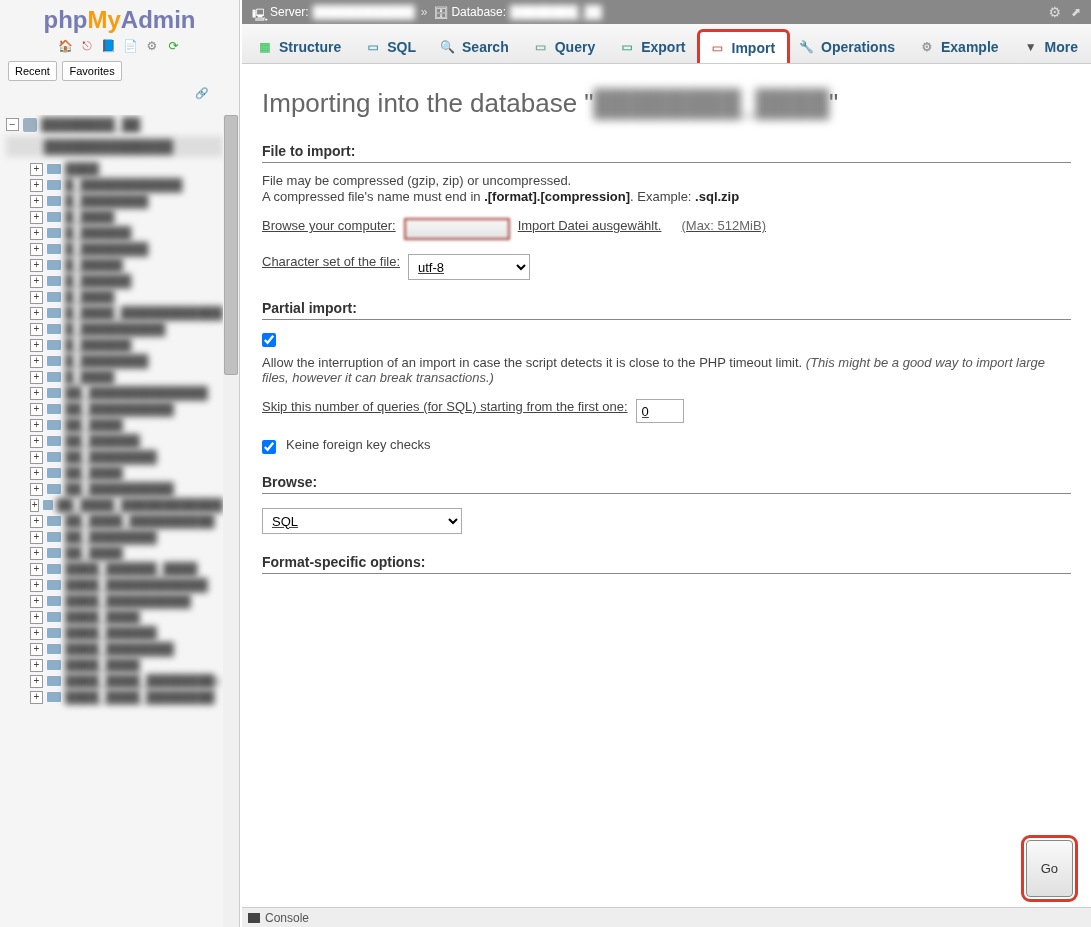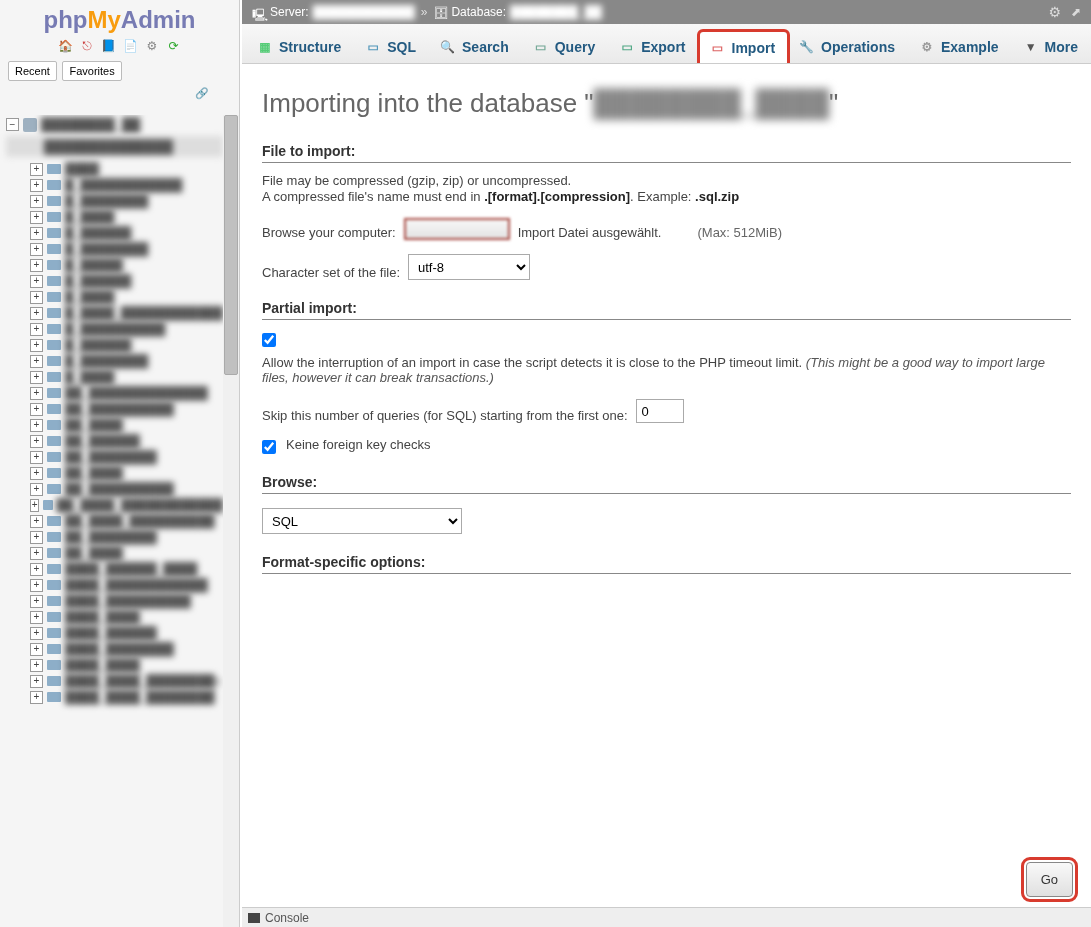--- a/index.html
+++ b/index.html
@@ -44,38 +44,38 @@
 .tab .ticon { width: 16px; height: 16px; margin-right: 6px; display: inline-flex; align-items: center; justify-content: center; font-size: 12px; }
 .tab.active { background: #fff; border-color: #ccc; border-radius: 4px 4px 0 0; position: relative; top: 1px; }
 .tab.highlighted { outline: 3px solid #d83b2e; outline-offset: -1px; }
 
 .content { padding: 24px 20px 60px 20px; height: calc(100% - 64px); overflow: auto; }
 h2.page-title { font-size: 26px; font-weight: normal; color: #666; margin-bottom: 24px; }
 h2.page-title .dbname { filter: blur(4px); color: #888; }
 .section-title { font-weight: bold; font-size: 14px; border-bottom: 1px solid #888; padding-bottom: 3px; margin: 20px 0 10px; color: #333; }
 .subtext { font-size: 13px; color: #444; margin: 1px 0; }
 .subtext b { color: #222; }
-.row { margin: 14px 0; display: flex; align-items: flex-end; flex-wrap: wrap; gap: 8px; }
+.row { margin: 14px 0; display: flex; align-items: flex-start; flex-wrap: wrap; gap: 8px; text-decoration: underline; }
 .file-btn { display: inline-block; width: 106px; height: 22px; border: 2px solid #d83b2e; background: linear-gradient(#f7f7f7,#e3e3e3); filter: blur(1.5px) grayscale(0.4); }
 .mute { color: #666; }
 select, input[type=number] { border: 1px solid #aaa; padding: 3px 5px; font-size: 13px; background: #fff; }
 select.charset { width: 122px; height: 26px; }
 select.format { width: 200px; height: 26px; }
 select.compat { width: 106px; height: 24px; }
 input.skip { width: 48px; height: 24px; }
 .checkbox-row { display: flex; align-items: flex-start; gap: 10px; margin: 8px 0; }
 .checkbox-row input { margin-top: 3px; width: 14px; height: 14px; }
 .note-italic { font-style: italic; color: #555; }
 .indent { padding-left: 78px; }
 .indent .row-compat { display: flex; align-items: center; margin: 10px 0 18px; }
 .indent .row-compat .label { width: 380px; }
 code { font-family: monospace; font-size: 12px; color: #444; }
 
 .go-wrap { position: absolute; bottom: 30px; right: 18px; }
-.go-btn { padding: 9px 14px; border: 1px solid #888; background: linear-gradient(#f9f9f9,#e0e0e0); border-radius: 4px; font-size: 13px; cursor: pointer; color: #333; outline: 3px solid #d83b2e; outline-offset: 2px; }
+.go-btn { padding: 20px 14px; border: 1px solid #888; background: linear-gradient(#f9f9f9,#e0e0e0); border-radius: 4px; font-size: 13px; cursor: pointer; color: #333; outline: 3px solid #d83b2e; outline-offset: 2px; }
 
 .console-bar { position: absolute; bottom: 0; left: 242px; right: 0; height: 20px; background: #eee; border-top: 1px solid #ccc; display: flex; align-items: center; padding: 0 6px; font-size: 12px; color: #555; }
 .console-bar .cicon { width: 12px; height: 10px; background: #444; margin-right: 5px; }
 
 
 .ic-struct { color: #5c7; }
 .ic-sql { color: #59b; }
 .ic-search { color: #89a; }
 .ic-query { color: #7a9; }
 .ic-export { color: #5a8; }
@@ -350,21 +350,21 @@
 
     <div class="section-title">File to import:</div>
     <p class="subtext">File may be compressed (gzip, zip) or uncompressed.</p>
     <p class="subtext">
       <span>A compressed file's name must end in </span><b>.[format].[compression]</b><span>. Example: </span><b>.sql.zip</b>
     </p>
     <div class="row">
       <span>Browse your computer:</span>
       <span class="file-btn"></span>
       <span>Import Datei ausgewählt.</span>
-      <span class="mute" style="margin-left:28px">(Max: 512MiB)</span>
+      <span class="mute" style="margin-left:12px">(Max: 512MiB)</span>
     </div>
     <div class="row">
       <span>Character set of the file:</span>
       <select class="charset"><option>utf-8</option></select>
     </div>
 
     <div class="section-title">Partial import:</div>
     <div class="checkbox-row">
       <input type="checkbox" checked="" style="">
     </div>

